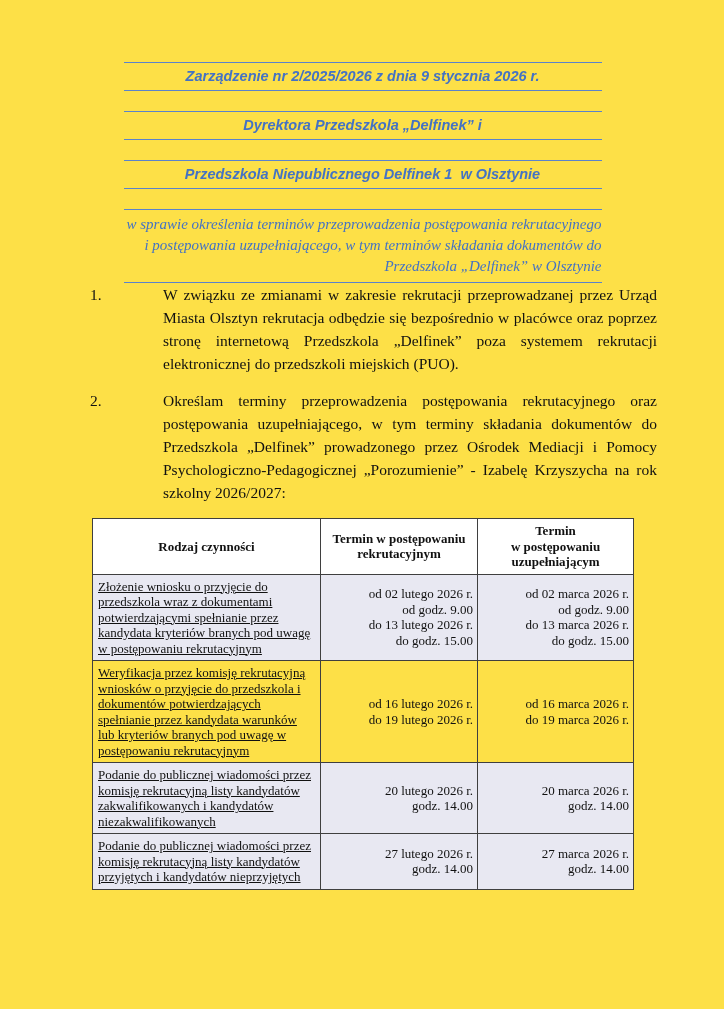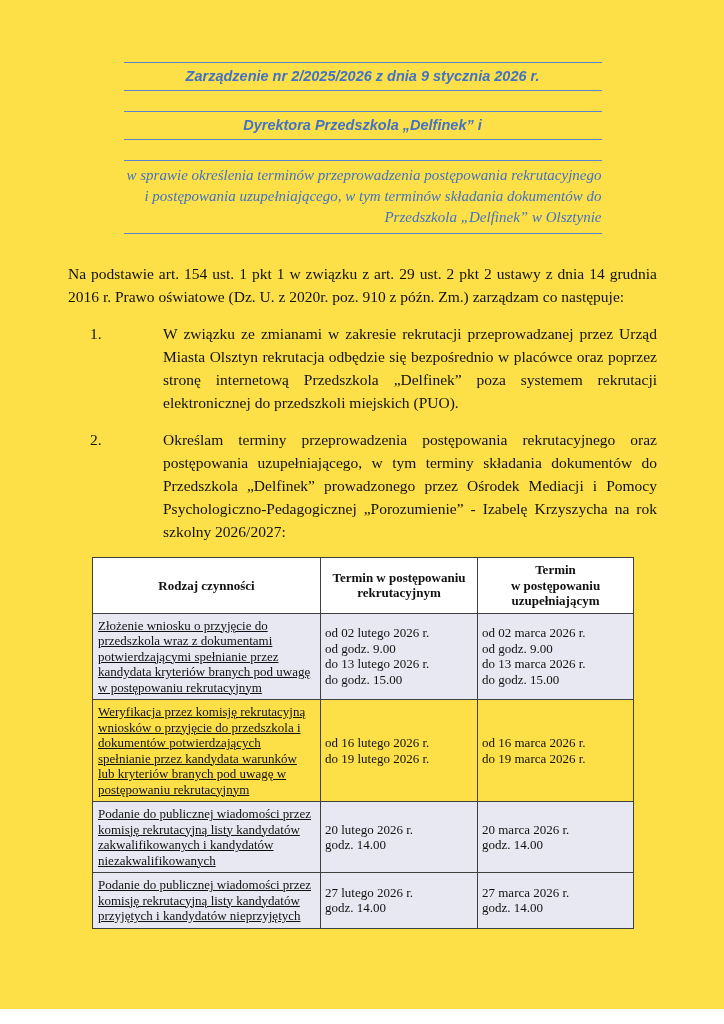--- a/index.html
+++ b/index.html
@@ -37,46 +37,48 @@
 
   
   .sched{border-collapse:collapse;width:541px;margin:8px 0 0 24px;
     font-size:13px;line-height:15.5px;table-layout:fixed;}
   .sched th,.sched td{border:1px solid #3f3f3f;}
   .sched th{
     font-weight:700;text-align:center;vertical-align:middle;
     padding:4px 4px;white-space:pre-line;background:#ffffff;
   }
   .sched td.activity{text-align:left;vertical-align:middle;padding:4px 6px 4px 5px;text-decoration:underline;}
-  .sched td.date{text-align:left;vertical-align:middle;white-space:pre-line;padding:4px 4px;}
+  .sched td.date{text-align:right;vertical-align:middle;white-space:pre-line;padding:4px 4px;}
   .sched tr.shaded{background:#e8e8f2;}
   .col-activity{width:228px;}
   .col-recruit{width:157px;}
   .col-suppl{width:156px;}
 </style>
 </head>
 <body>
 
 <div class="page">
   <div class="content">
 
     <div class="hdr-block">
       <div class="hdr-line">Zarządzenie nr 2/2025/2026 z dnia 9 stycznia 2026 r.</div>
     </div>
 
     <div class="hdr-block">
       <div class="hdr-line">Dyrektora Przedszkola „Delfinek” i</div>
     </div>
 
+    <div class="hdr-block">
+      <div class="hdr-line">Przedszkola Niepublicznego Delfinek 1  w Olsztynie</div>
+    </div>
 
     <div class="subject-block">
       <div class="subject-text">w sprawie określenia terminów przeprowadzenia postępowania rekrutacyjnego i postępowania uzupełniającego, w tym terminów składania dokumentów do Przedszkola „Delfinek” w Olsztynie</div>
     </div>
 
-    <p class="intro">Na podstawie art. 154 ust. 1 pkt 1 w związku z art. 29 ust. 2 pkt 2 ustawy z dnia 14 grudnia 2016 r. Prawo oświatowe (Dz. U. z 2020r. poz. 910 z późn. Zm.) zarządzam co następuje:</p>
 
     <div class="olist">
       <div class="list-item">
         <div class="num">1.</div>
         <div class="item-text">W związku ze zmianami w zakresie rekrutacji przeprowadzanej przez Urząd Miasta Olsztyn rekrutacja odbędzie się bezpośrednio w placówce oraz poprzez stronę internetową Przedszkola „Delfinek” poza systemem rekrutacji elektronicznej do przedszkoli miejskich (PUO).</div>
       </div>
       <div class="list-item">
         <div class="num">2.</div>
         <div class="item-text">Określam terminy przeprowadzenia postępowania rekrutacyjnego oraz postępowania uzupełniającego, w tym terminy składania dokumentów do Przedszkola „Delfinek” prowadzonego przez Ośrodek Mediacji i Pomocy Psychologiczno-Pedagogicznej „Porozumienie” - Izabelę Krzyszycha na rok szkolny 2026/2027:</div>
       </div>

